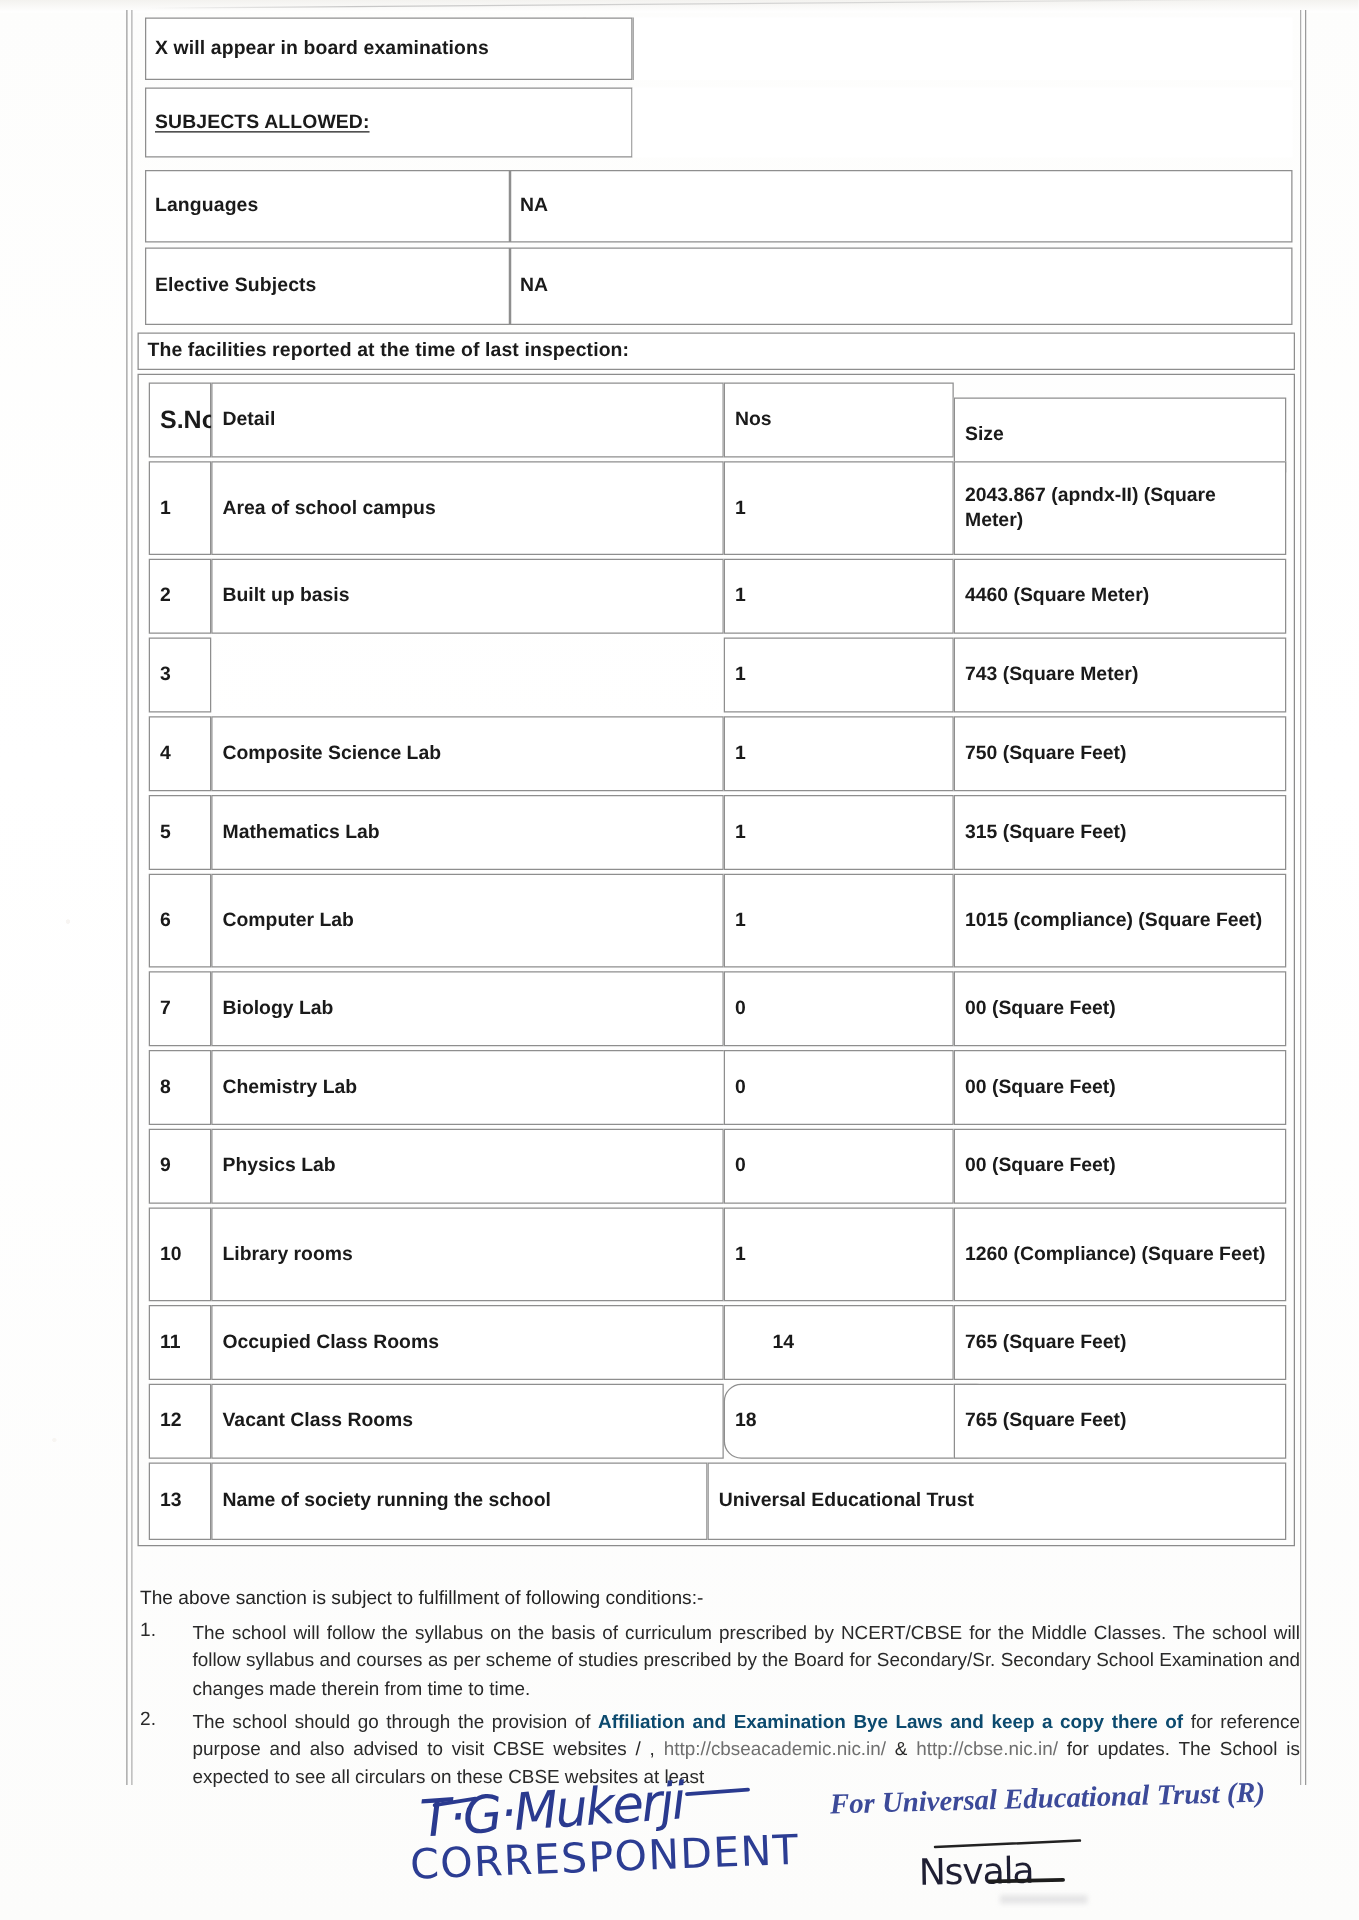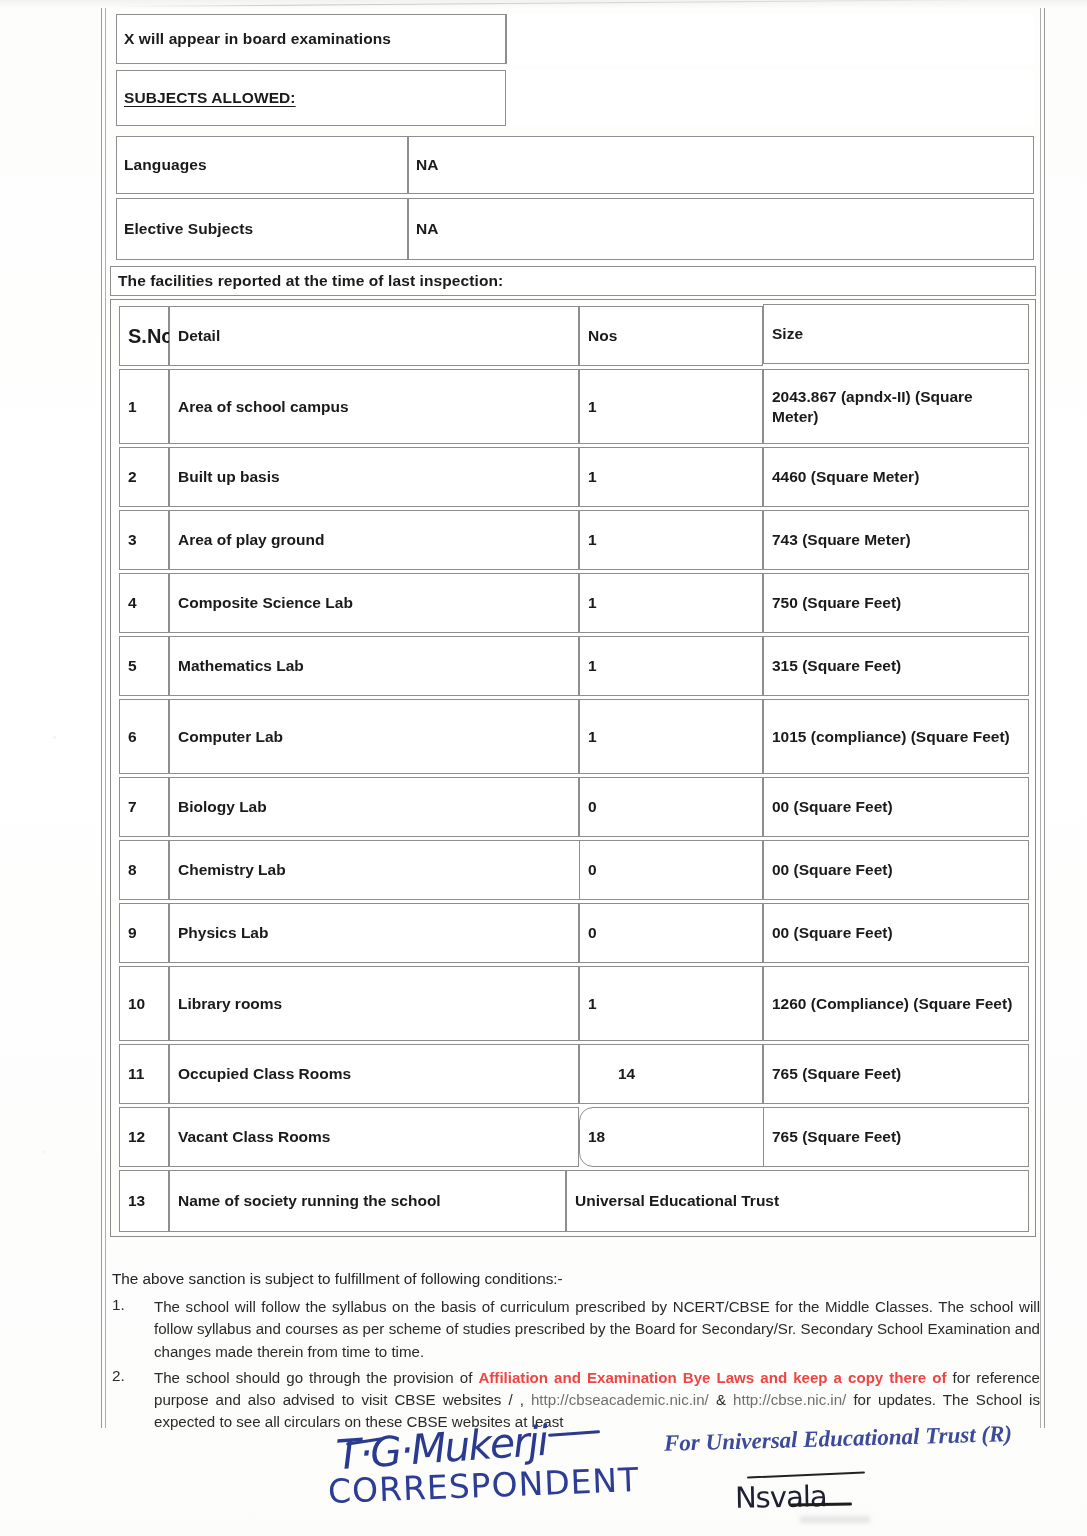--- a/index.html
+++ b/index.html
@@ -142,21 +142,21 @@
     box-sizing: border-box;
     color: #2a2a2a;
   }
   .cond-text {
     flex: 1;
     font-size: 15.1px;
     line-height: 1.47;
     text-align: justify;
     color: #2a2a2a;
   }
-  .cond-text b { font-weight: bold; color: #ef4444; }
+  .cond-text b { font-weight: bold; color: #0c4a6e; }
   .url { color: #6f6f6f; }
 
   
   .sig-layer {
     position: absolute;
     left: 0; top: 0; right: 0; bottom: 0;
     pointer-events: none;
   }
   .sig-ink {
     position: absolute;
@@ -266,31 +266,30 @@
 </div>
 
 <div class="cell" style="left:110px; top:266px; width:926px; height:30px; font-weight:bold; font-size:15.5px;">
   <span>The facilities reported at the time of last inspection:</span>
 </div>
 
 <div class="fac-table" id="fac-table" style="height: 938px;">
     <div class="fc" style="left: 8px; width: 50px; height: 60px; top: 6px; font-size: 20px;">S.No.</div>
     <div class="fc" style="left: 58px; width: 410px; height: 60px; top: 6px;">Detail</div>
     <div class="fc" style="left: 468px; width: 184px; height: 60px; top: 6px;">Nos</div>
-    <div class="fc" style="left: 652px; width: 266px; height: 60px; top: 4px;">Size</div>
+    <div class="fc" style="left: 652px; width: 266px; height: 60px; top: 18px;">Size</div>
     <div class="fc" style="left: 8px; width: 50px; height: 75px; top: 69px;">1</div>
     <div class="fc" style="left: 58px; width: 410px; height: 75px; top: 69px;">Area of school campus</div>
     <div class="fc" style="left: 468px; width: 184px; height: 75px; top: 69px;">1</div>
     <div class="fc" style="left: 652px; width: 266px; height: 75px; top: 69px;">2043.867 (apndx-II) (Square Meter)</div>
     <div class="fc" style="left: 8px; width: 50px; height: 60px; top: 147px;">2</div>
     <div class="fc" style="left: 58px; width: 410px; height: 60px; top: 147px;">Built up basis</div>
     <div class="fc" style="left: 468px; width: 184px; height: 60px; top: 147px;">1</div>
     <div class="fc" style="left: 652px; width: 266px; height: 60px; top: 147px;">4460 (Square Meter)</div>
     <div class="fc" style="left: 8px; width: 50px; height: 60px; top: 210px;">3</div>
-    <div class="fc" style="left: 58px; width: 410px; height: 60px; top: 210px;">Area of play ground</div>
     <div class="fc" style="left: 468px; width: 184px; height: 60px; top: 210px;">1</div>
     <div class="fc" style="left: 652px; width: 266px; height: 60px; top: 210px;">743 (Square Meter)</div>
     <div class="fc" style="left: 8px; width: 50px; height: 60px; top: 273px;">4</div>
     <div class="fc" style="left: 58px; width: 410px; height: 60px; top: 273px;">Composite Science Lab</div>
     <div class="fc" style="left: 468px; width: 184px; height: 60px; top: 273px;">1</div>
     <div class="fc" style="left: 652px; width: 266px; height: 60px; top: 273px;">750 (Square Feet)</div>
     <div class="fc" style="left: 8px; width: 50px; height: 60px; top: 336px;">5</div>
     <div class="fc" style="left: 58px; width: 410px; height: 60px; top: 336px;">Mathematics Lab</div>
     <div class="fc" style="left: 468px; width: 184px; height: 60px; top: 336px;">1</div>
     <div class="fc" style="left: 652px; width: 266px; height: 60px; top: 336px;">315 (Square Feet)</div>

